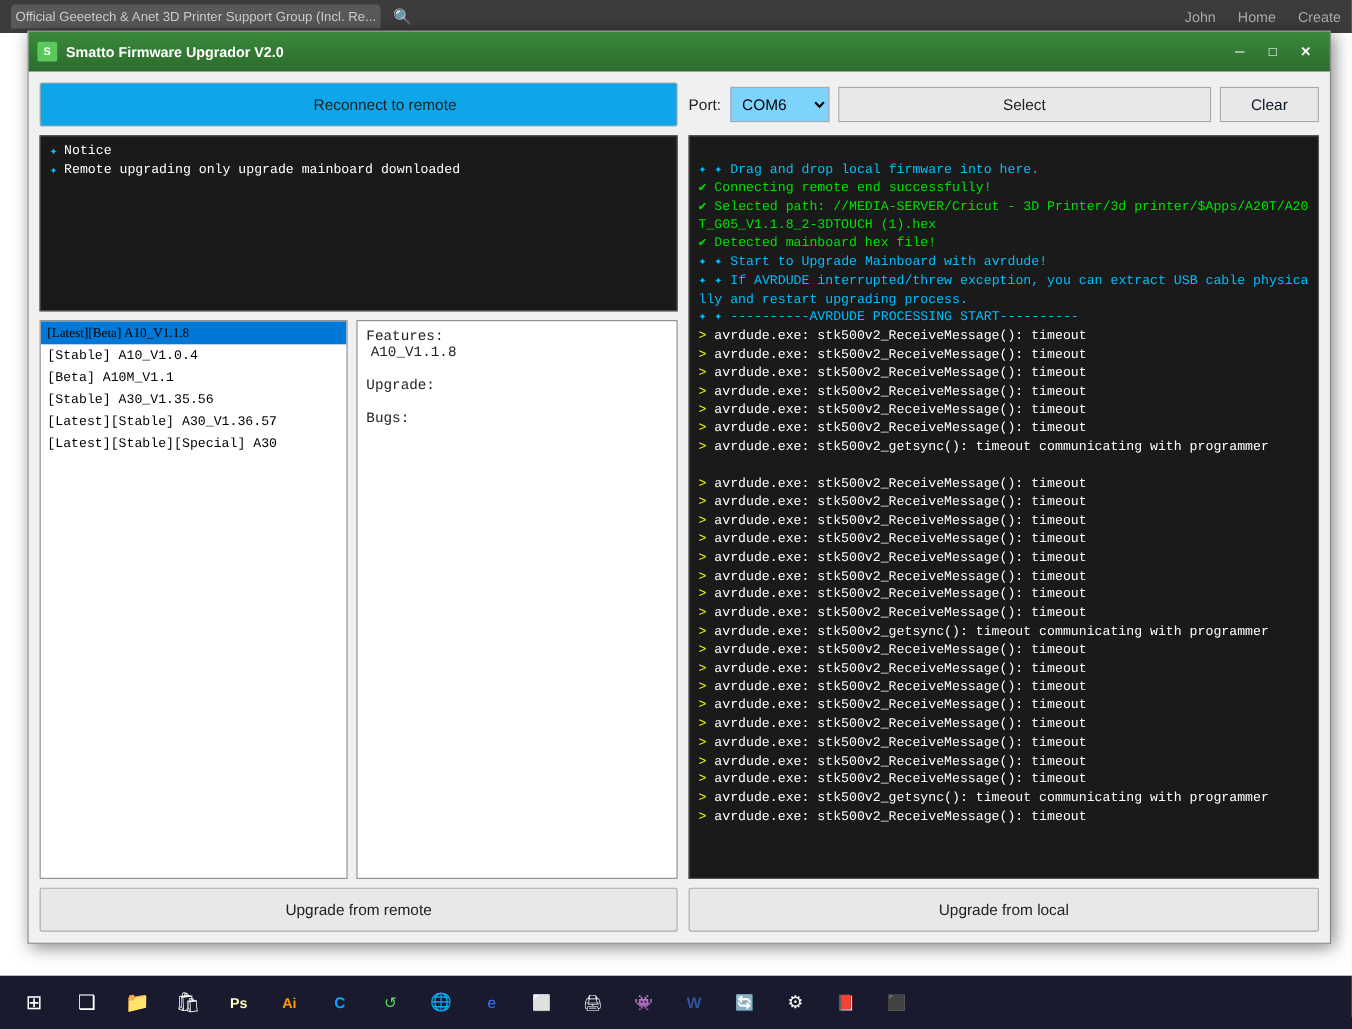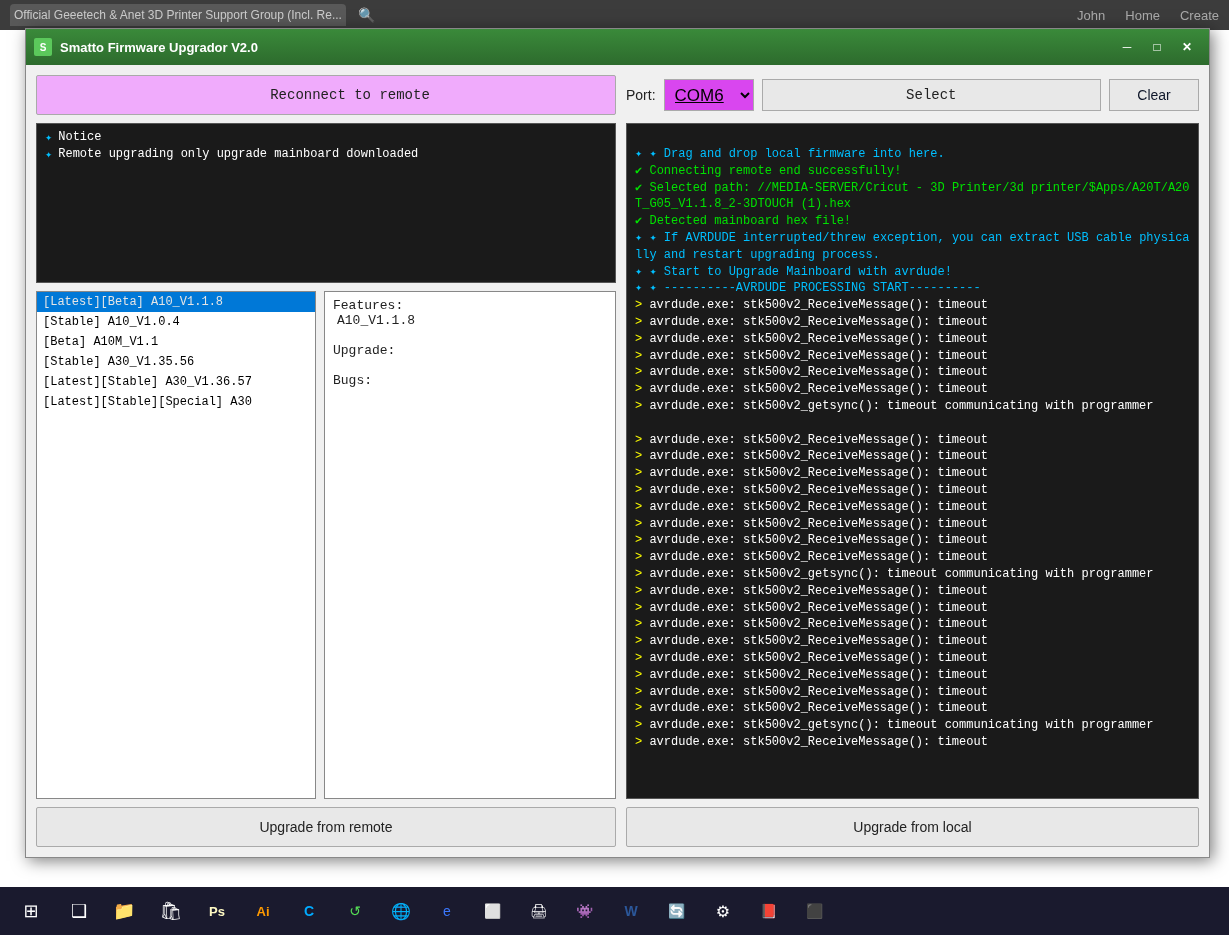--- a/index.html
+++ b/index.html
@@ -173,27 +173,27 @@
       width: 580px;
       display: flex;
       flex-direction: column;
       gap: 8px;
       flex-shrink: 0;
     }
 
     .reconnect-btn {
       width: 100%;
       height: 40px;
-      background: #f0abfc;
+      background: #0ea5e9;
       border: 1px solid #aaa;
       border-radius: 2px;
       cursor: pointer;
       font-size: 14px;
       color: #222;
-      font-family: Liberation Mono, monospace;
+      font-family: Liberation Sans, sans-serif;
       padding-left: 48px;
     }
 
     .notice-box {
       background: #1a1a1a;
       border: 1px solid #555;
       height: 160px;
       overflow-y: auto;
       padding: 6px 8px;
       font-family: 'Courier New', monospace;
@@ -234,21 +234,22 @@
     }
 
     .firmware-item {
       padding: 3px 6px;
       cursor: pointer;
       white-space: nowrap;
       color: #000;
     }
     .firmware-item.selected {
       background: #0078d7;
-      color: #e5e5e5;
+      color: #000000;
+      font-family: Liberation Serif, serif;
     }
 
     .firmware-details {
       flex: 1;
       border: 1px solid #888;
       background: #fff;
       padding: 6px 8px;
       font-family: 'Courier New', monospace;
       font-size: 13px;
       color: #222;
@@ -286,37 +287,36 @@
 
     .port-label {
       font-size: 14px;
       color: #222;
       font-weight: 500;
     }
 
     .port-select {
       height: 32px;
       border: 1px solid #aaa;
-      background: #d946ef;
-      font-size: 17px;
+      background: #7dd3fc;
+      font-size: 14px;
       padding: 0 6px;
       cursor: pointer;
       min-width: 90px;
-      text-decoration: underline;
     }
 
     .select-btn {
       flex: 1;
       height: 32px;
       background: #e8e8e8;
       border: 1px solid #aaa;
       cursor: pointer;
       font-size: 14px;
       color: #222;
-      font-family: Liberation Mono, monospace;
+      font-family: Liberation Sans, sans-serif;
     }
 
     .clear-btn {
       width: 90px;
       height: 32px;
       background: #e8e8e8;
       border: 1px solid #aaa;
       cursor: pointer;
       font-size: 14px;
       color: #0f172a;
@@ -469,22 +469,22 @@
           </select>
           <button class="select-btn">Select</button>
           <button class="clear-btn">Clear</button>
         </div>
 
         <div class="log-box" id="log-container">
         <div class="log-line log-info">✦ ✦ Drag and drop local firmware into here.</div>
             <div class="log-line log-success">✔ Connecting remote end successfully!</div>
             <div class="log-line log-success">✔ Selected path: //MEDIA-SERVER/Cricut - 3D Printer/3d printer/$Apps/A20T/A20T_G05_V1.1.8_2-3DTOUCH (1).hex</div>
             <div class="log-line log-success">✔ Detected mainboard hex file!</div>
+            <div class="log-line log-info">✦ ✦ Start to Upgrade Mainboard with avrdude!</div>
             <div class="log-line log-info">✦ ✦ If AVRDUDE interrupted/threw exception, you can extract USB cable physically and restart upgrading process.</div>
-            <div class="log-line log-info">✦ ✦ Start to Upgrade Mainboard with avrdude!</div>
             <div class="log-line log-info">✦ ✦ ----------AVRDUDE PROCESSING START----------</div>
             <div class="log-line"><span class="log-arrow">&gt; </span><span class="log-text">avrdude.exe: stk500v2_ReceiveMessage(): timeout</span></div>
             <div class="log-line"><span class="log-arrow">&gt; </span><span class="log-text">avrdude.exe: stk500v2_ReceiveMessage(): timeout</span></div>
             <div class="log-line"><span class="log-arrow">&gt; </span><span class="log-text">avrdude.exe: stk500v2_ReceiveMessage(): timeout</span></div>
             <div class="log-line"><span class="log-arrow">&gt; </span><span class="log-text">avrdude.exe: stk500v2_ReceiveMessage(): timeout</span></div>
             <div class="log-line"><span class="log-arrow">&gt; </span><span class="log-text">avrdude.exe: stk500v2_ReceiveMessage(): timeout</span></div>
             <div class="log-line"><span class="log-arrow">&gt; </span><span class="log-text">avrdude.exe: stk500v2_ReceiveMessage(): timeout</span></div>
             <div class="log-line"><span class="log-arrow">&gt; </span><span class="log-text">avrdude.exe: stk500v2_getsync(): timeout communicating with programmer</span></div>
             <div class="log-line">&nbsp;</div>
             <div class="log-line"><span class="log-arrow">&gt; </span><span class="log-text">avrdude.exe: stk500v2_ReceiveMessage(): timeout</span></div>

